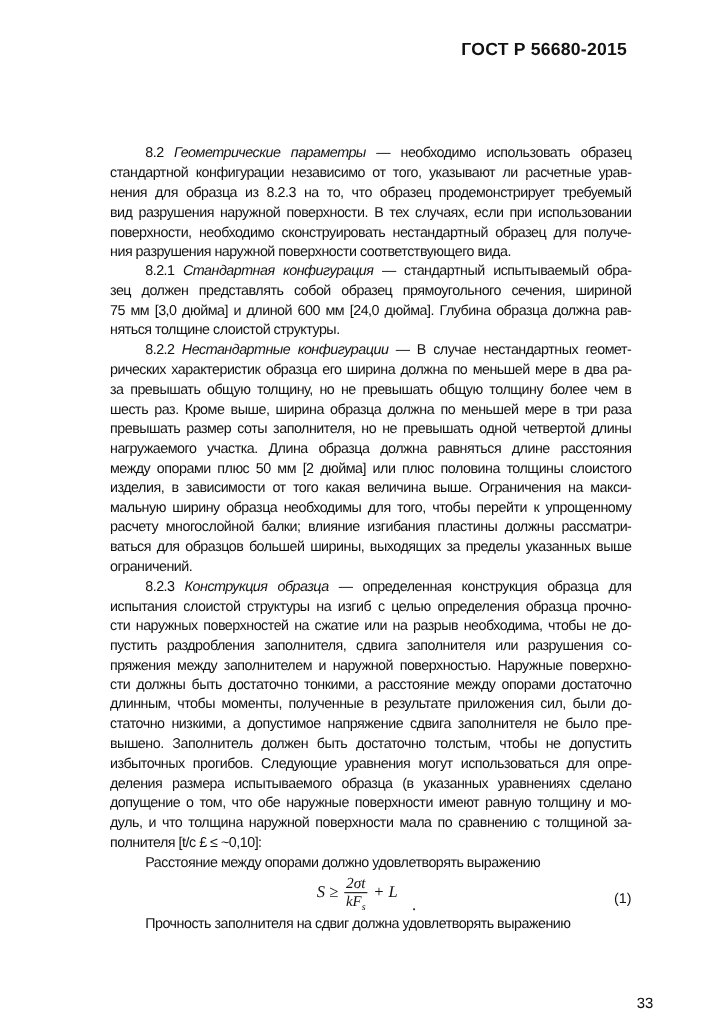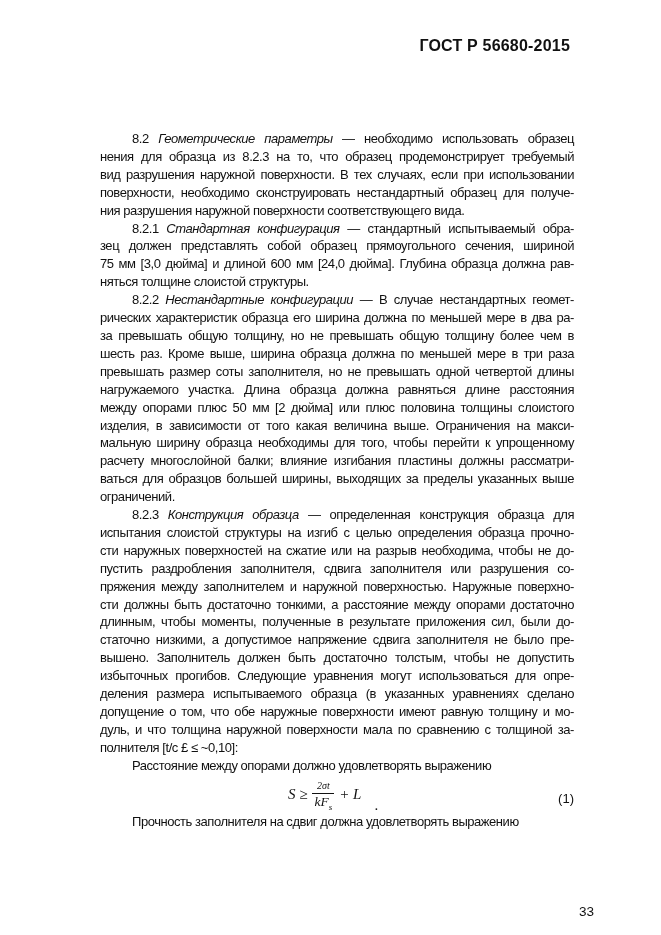--- a/index.html
+++ b/index.html
@@ -21,21 +21,21 @@
   .line.ind { text-indent:32px; }
   .it { font-style:italic; }
   .formula-row { position:relative; height:38px; }
   .formula {
     position:absolute; left:188px; top:3px; display:flex; align-items:center;
     font-family:"Liberation Serif", serif; font-style:italic;
     font-size:15px; letter-spacing:0;
   }
   .formula .lhs { margin-right:3px; }
   .frac { display:inline-flex; flex-direction:column; align-items:center; margin:0 2px; }
-  .frac .num { display:block; font-size:10px; line-height:15px; padding:0 2px; }
+  .frac .num { display:block; font-size:14px; line-height:15px; padding:0 2px; }
   .frac .den { display:block; font-size:13.5px; line-height:15px; padding:0 2px; border-top:1px solid #111; }
   .frac sub { font-size:9px; line-height:1; }
   .f-tail { margin-left:3px; }
   .f-dot { align-self:flex-end; margin-left:13px; transform:translateY(4px); font-style:normal; }
   .formula-label {
     position:absolute; right:0; top:15px;
     font-family:"Liberation Sans", sans-serif; font-style:normal;
     font-size:13px; letter-spacing:0;
   }
   .page-number {
@@ -50,20 +50,21 @@
 
   <div class="header">
     <span>ГОСТ Р 56680-2015</span>
   </div>
 
   <div class="body-text">
 
     <div>
         <div>
           <div class="line j ind"><span>8.2 </span><span class="it">Геометрические параметры</span><span> — необходимо использовать образец</span></div>
+          <div class="line j"><span>стандартной конфигурации независимо от того, указывают ли расчетные урав-</span></div>
           <div class="line j"><span>нения для образца из 8.2.3 на то, что образец продемонстрирует требуемый</span></div>
           <div class="line j"><span>вид разрушения наружной поверхности. В тех случаях, если при использовании</span></div>
           <div class="line j"><span>поверхности, необходимо сконструировать нестандартный образец для получе-</span></div>
           <div class="line"><span>ния разрушения наружной поверхности соответствующего вида.</span></div>
         </div>
         <div>
           <div class="line j ind"><span>8.2.1 </span><span class="it">Стандартная конфигурация</span><span> — стандартный испытываемый обра-</span></div>
           <div class="line j"><span>зец должен представлять собой образец прямоугольного сечения, шириной</span></div>
           <div class="line j"><span>75 мм [3,0 дюйма] и длиной 600 мм [24,0 дюйма]. Глубина образца должна рав-</span></div>
           <div class="line"><span>няться толщине слоистой структуры.</span></div>

